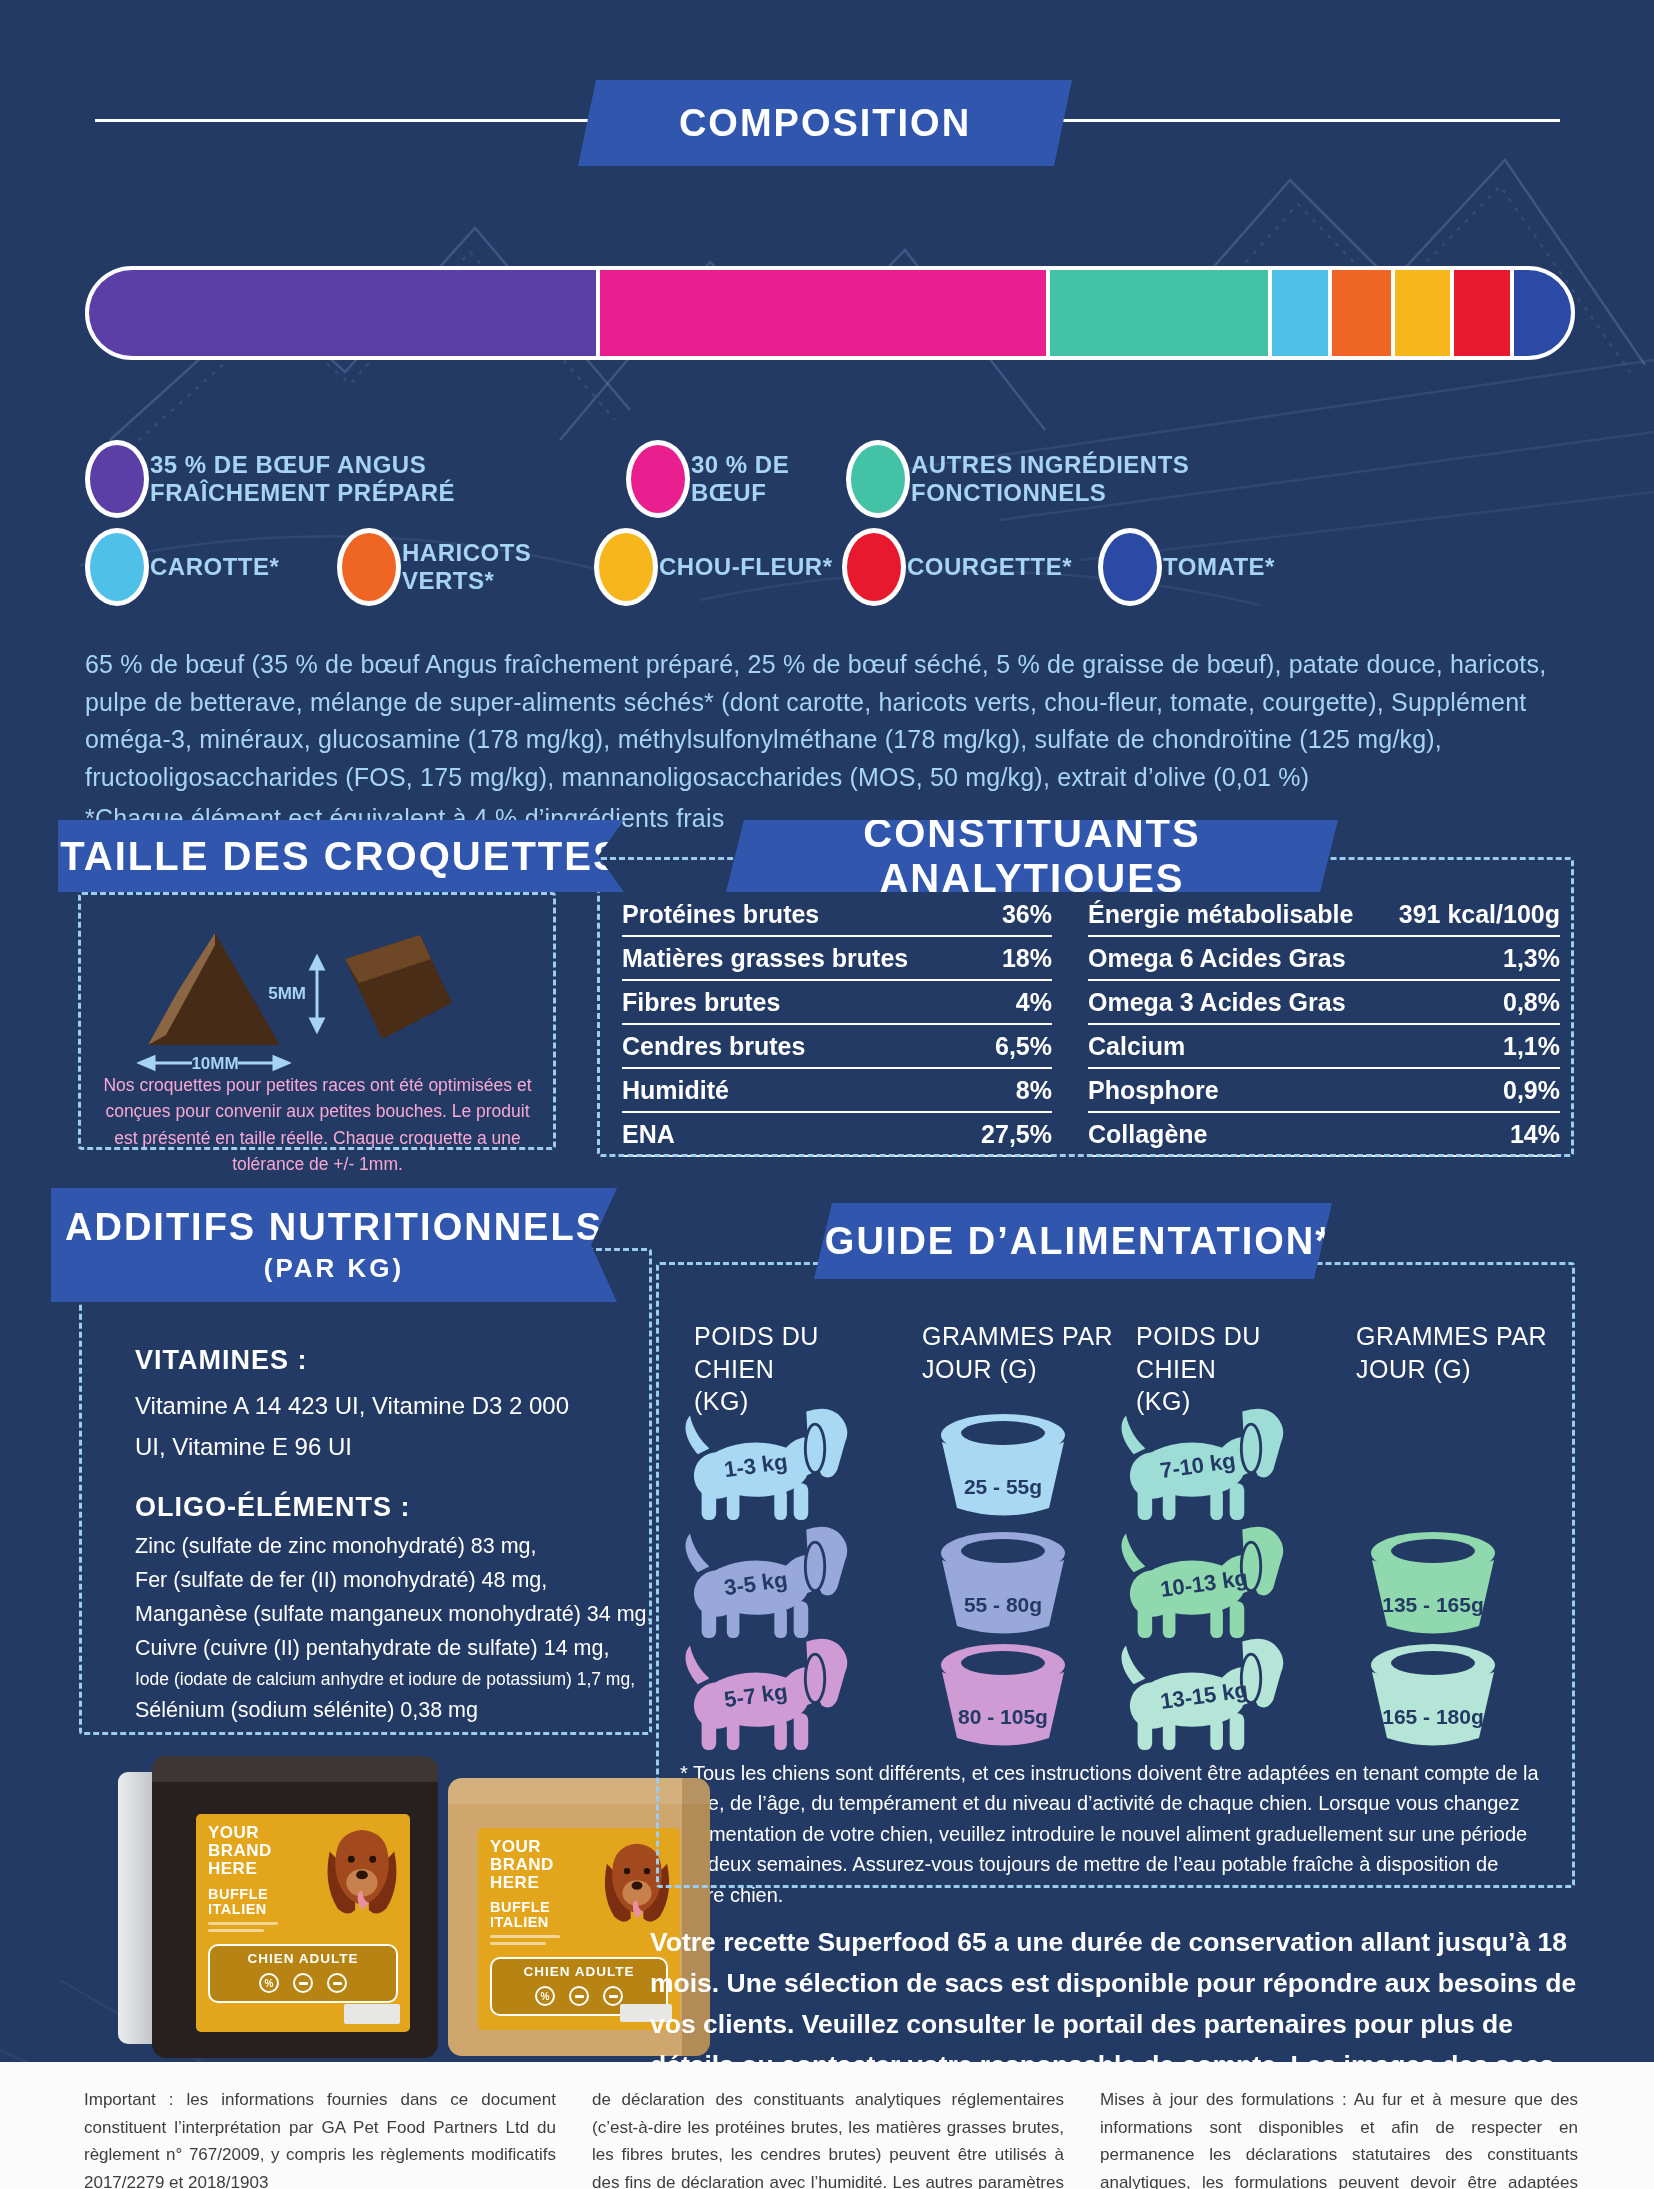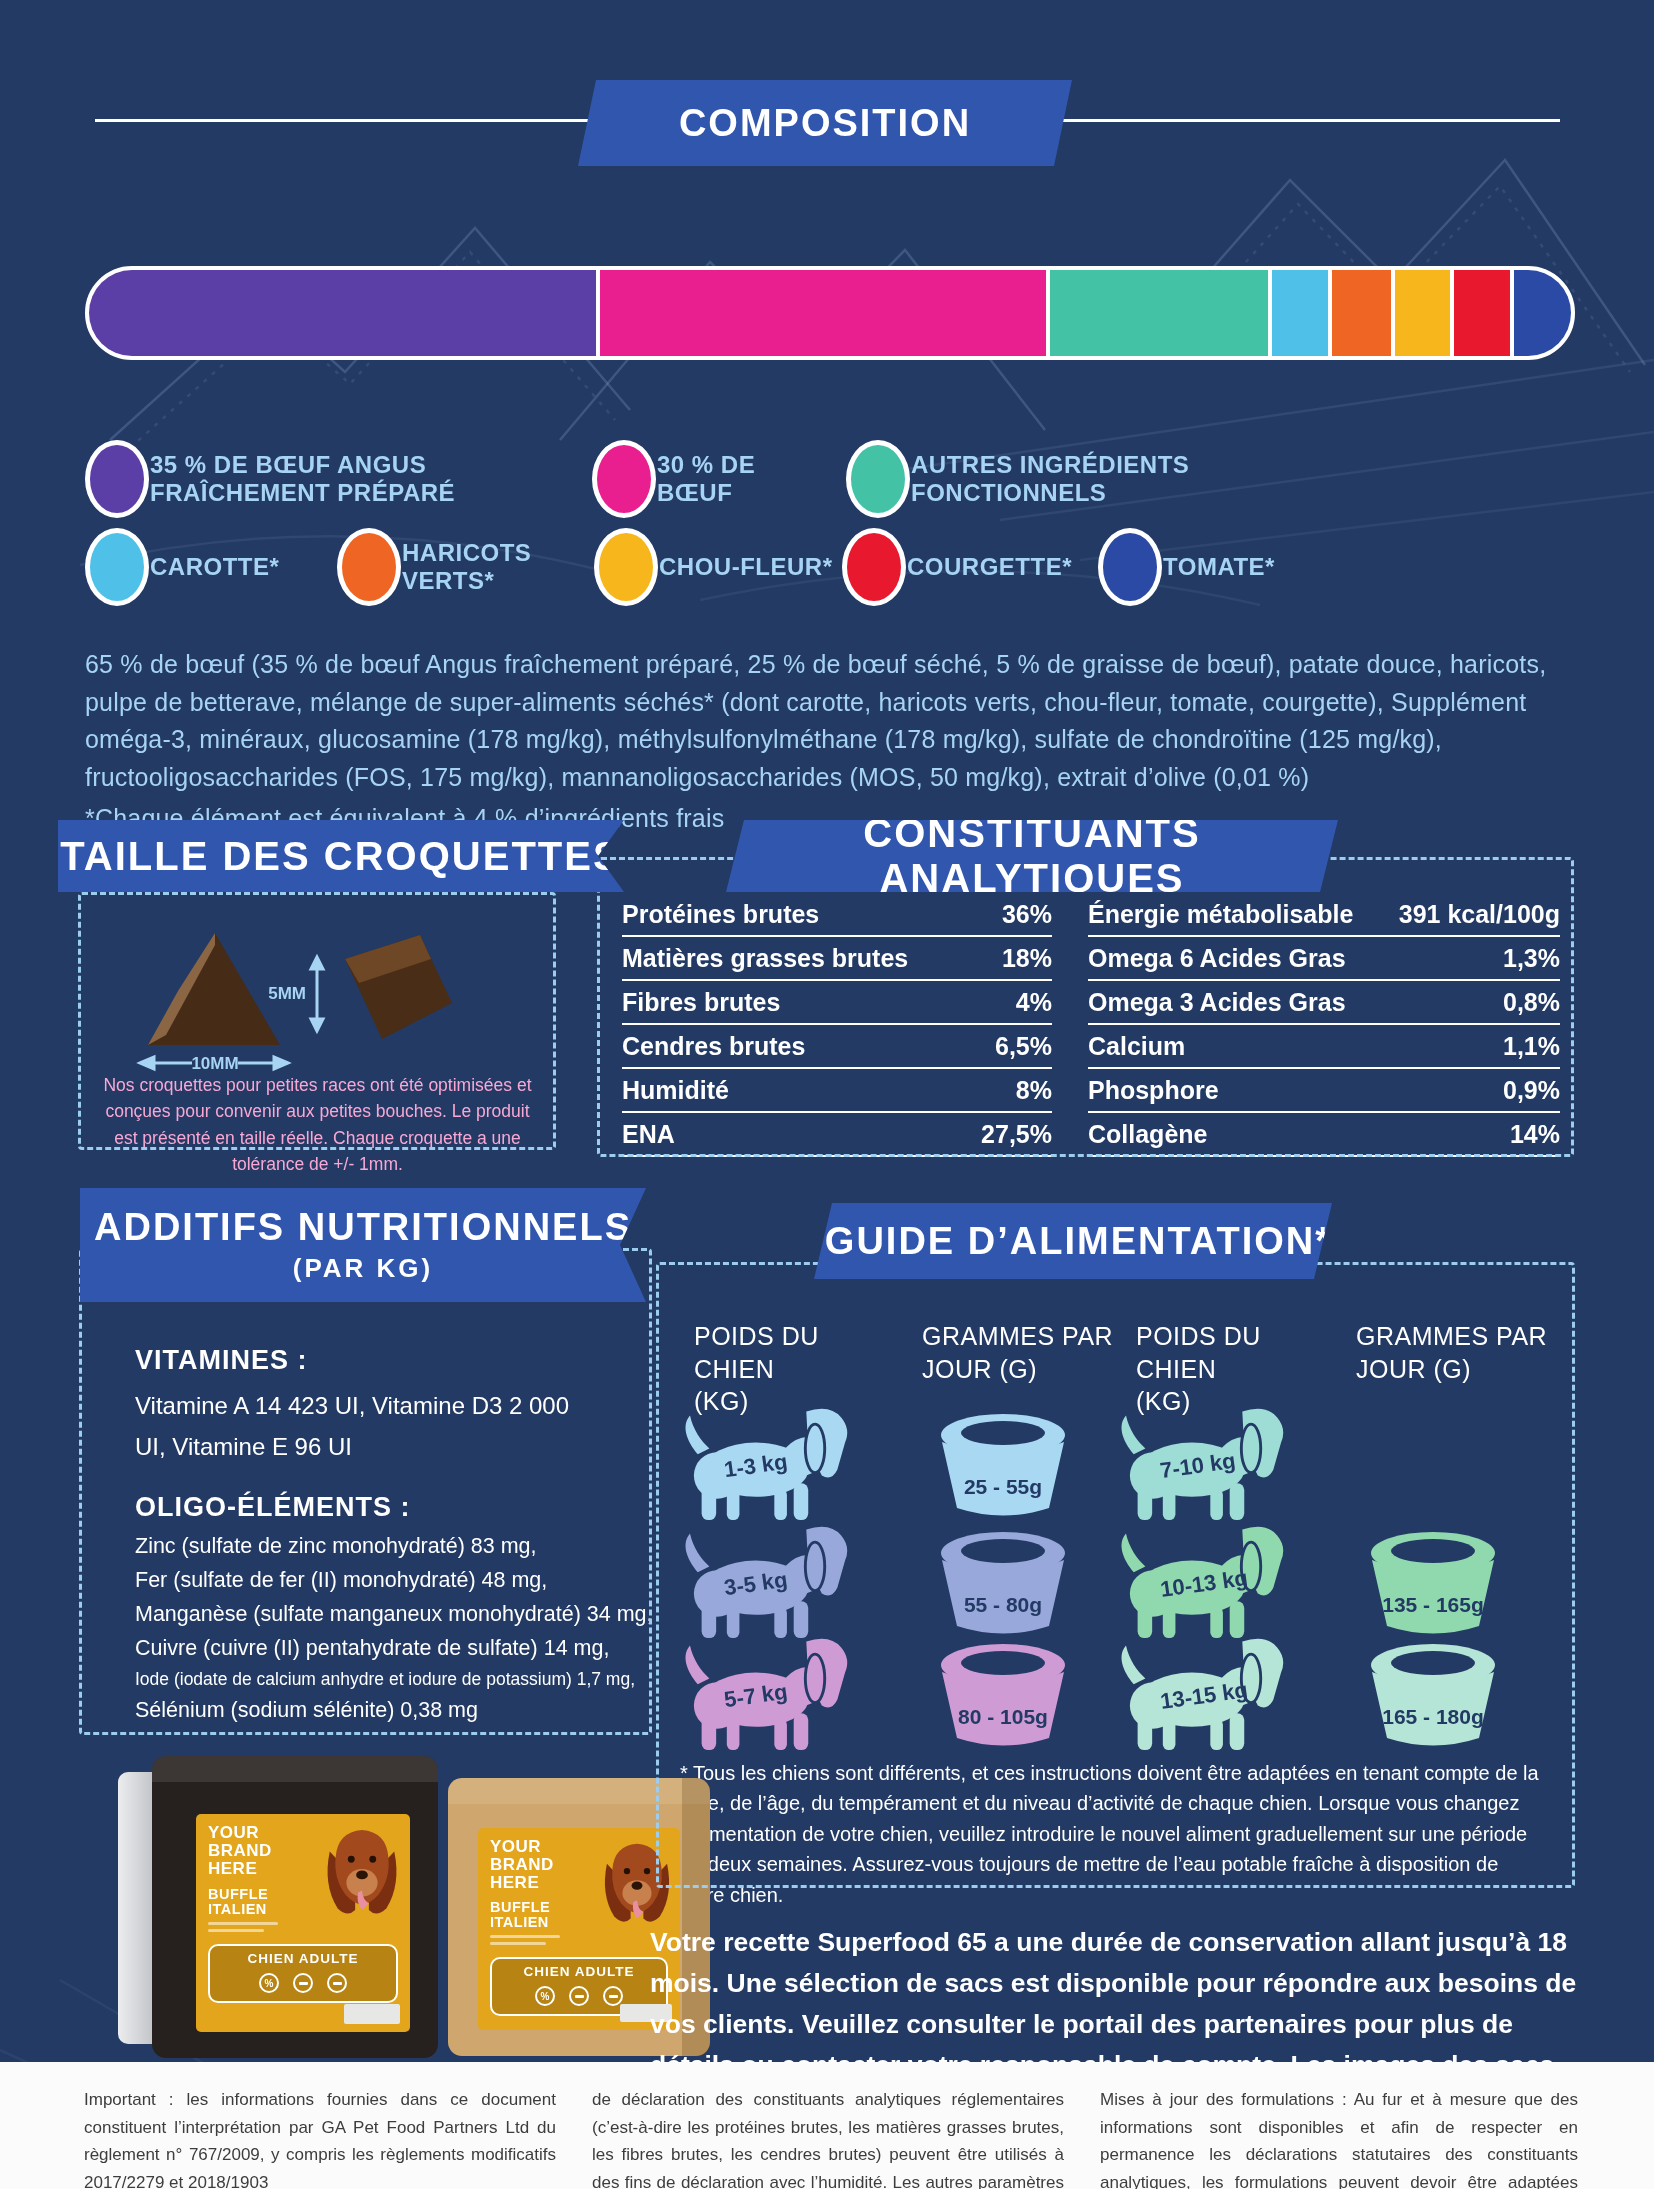--- a/index.html
+++ b/index.html
@@ -174,21 +174,21 @@
     <div class="seg" style="background: rgb(43, 74, 165); flex: 3.9 1 0px;"></div>
   </div>
 
   <div class="abs legend-item" style="left:85px;top:440px;">
     <div class="legend-circle" style="background: rgb(91, 62, 166);"></div>
     <div class="legend-label">
         <span style="display:block">35 % DE BŒUF ANGUS</span>
         <span style="display:block">FRAÎCHEMENT PRÉPARÉ</span>
       </div>
   </div>
-  <div class="abs legend-item" style="left:592px;top:440px;">
+  <div class="abs legend-item" style="left:626px;top:440px;">
     <div class="legend-circle" style="background: rgb(233, 31, 143);"></div>
     <div class="legend-label">
         <span style="display:block">30 % DE</span>
         <span style="display:block">BŒUF</span>
       </div>
   </div>
   <div class="abs legend-item" style="left:846px;top:440px;">
     <div class="legend-circle" style="background: rgb(68, 194, 165);"></div>
     <div class="legend-label">
         <span style="display:block">AUTRES INGRÉDIENTS</span>
@@ -309,21 +309,21 @@
         <span>Phosphore</span>
         <span class="val">0,9%</span>
       </div>
     <div class="an-row">
         <span>Collagène</span>
         <span class="val">14%</span>
       </div>
   </div>
 
   <div class="abs dash-box" style="left:79px;top:1248px;width:573px;height:487px;"></div>
-  <div class="abs ribbon notch-r" style="left:80px;top:1188px;width:566px;height:114px;">
+  <div class="abs ribbon notch-r" style="left:51px;top:1188px;width:566px;height:114px;">
     <span class="rib-l">ADDITIFS NUTRITIONNELS</span>
     <span class="rib-sub">(PAR KG)</span>
   </div>
   <div class="abs add-head" style="left:135px;top:1345px;">VITAMINES :</div>
   <div class="abs add-body" style="left:135px;top:1386px;width:470px;">Vitamine A 14 423 UI, Vitamine D3 2 000 UI, Vitamine E 96 UI</div>
   <div class="abs add-head" style="left:135px;top:1492px;">OLIGO-ÉLÉMENTS :</div>
   <ul class="abs oligo" style="left:135px;top:1530px;width:505px;">
     <li>Zinc (sulfate de zinc monohydraté) 83 mg,</li>
     <li>Fer (sulfate de fer (II) monohydraté) 48 mg,</li>
     <li>Manganèse (sulfate manganeux monohydraté) 34 mg,</li>

